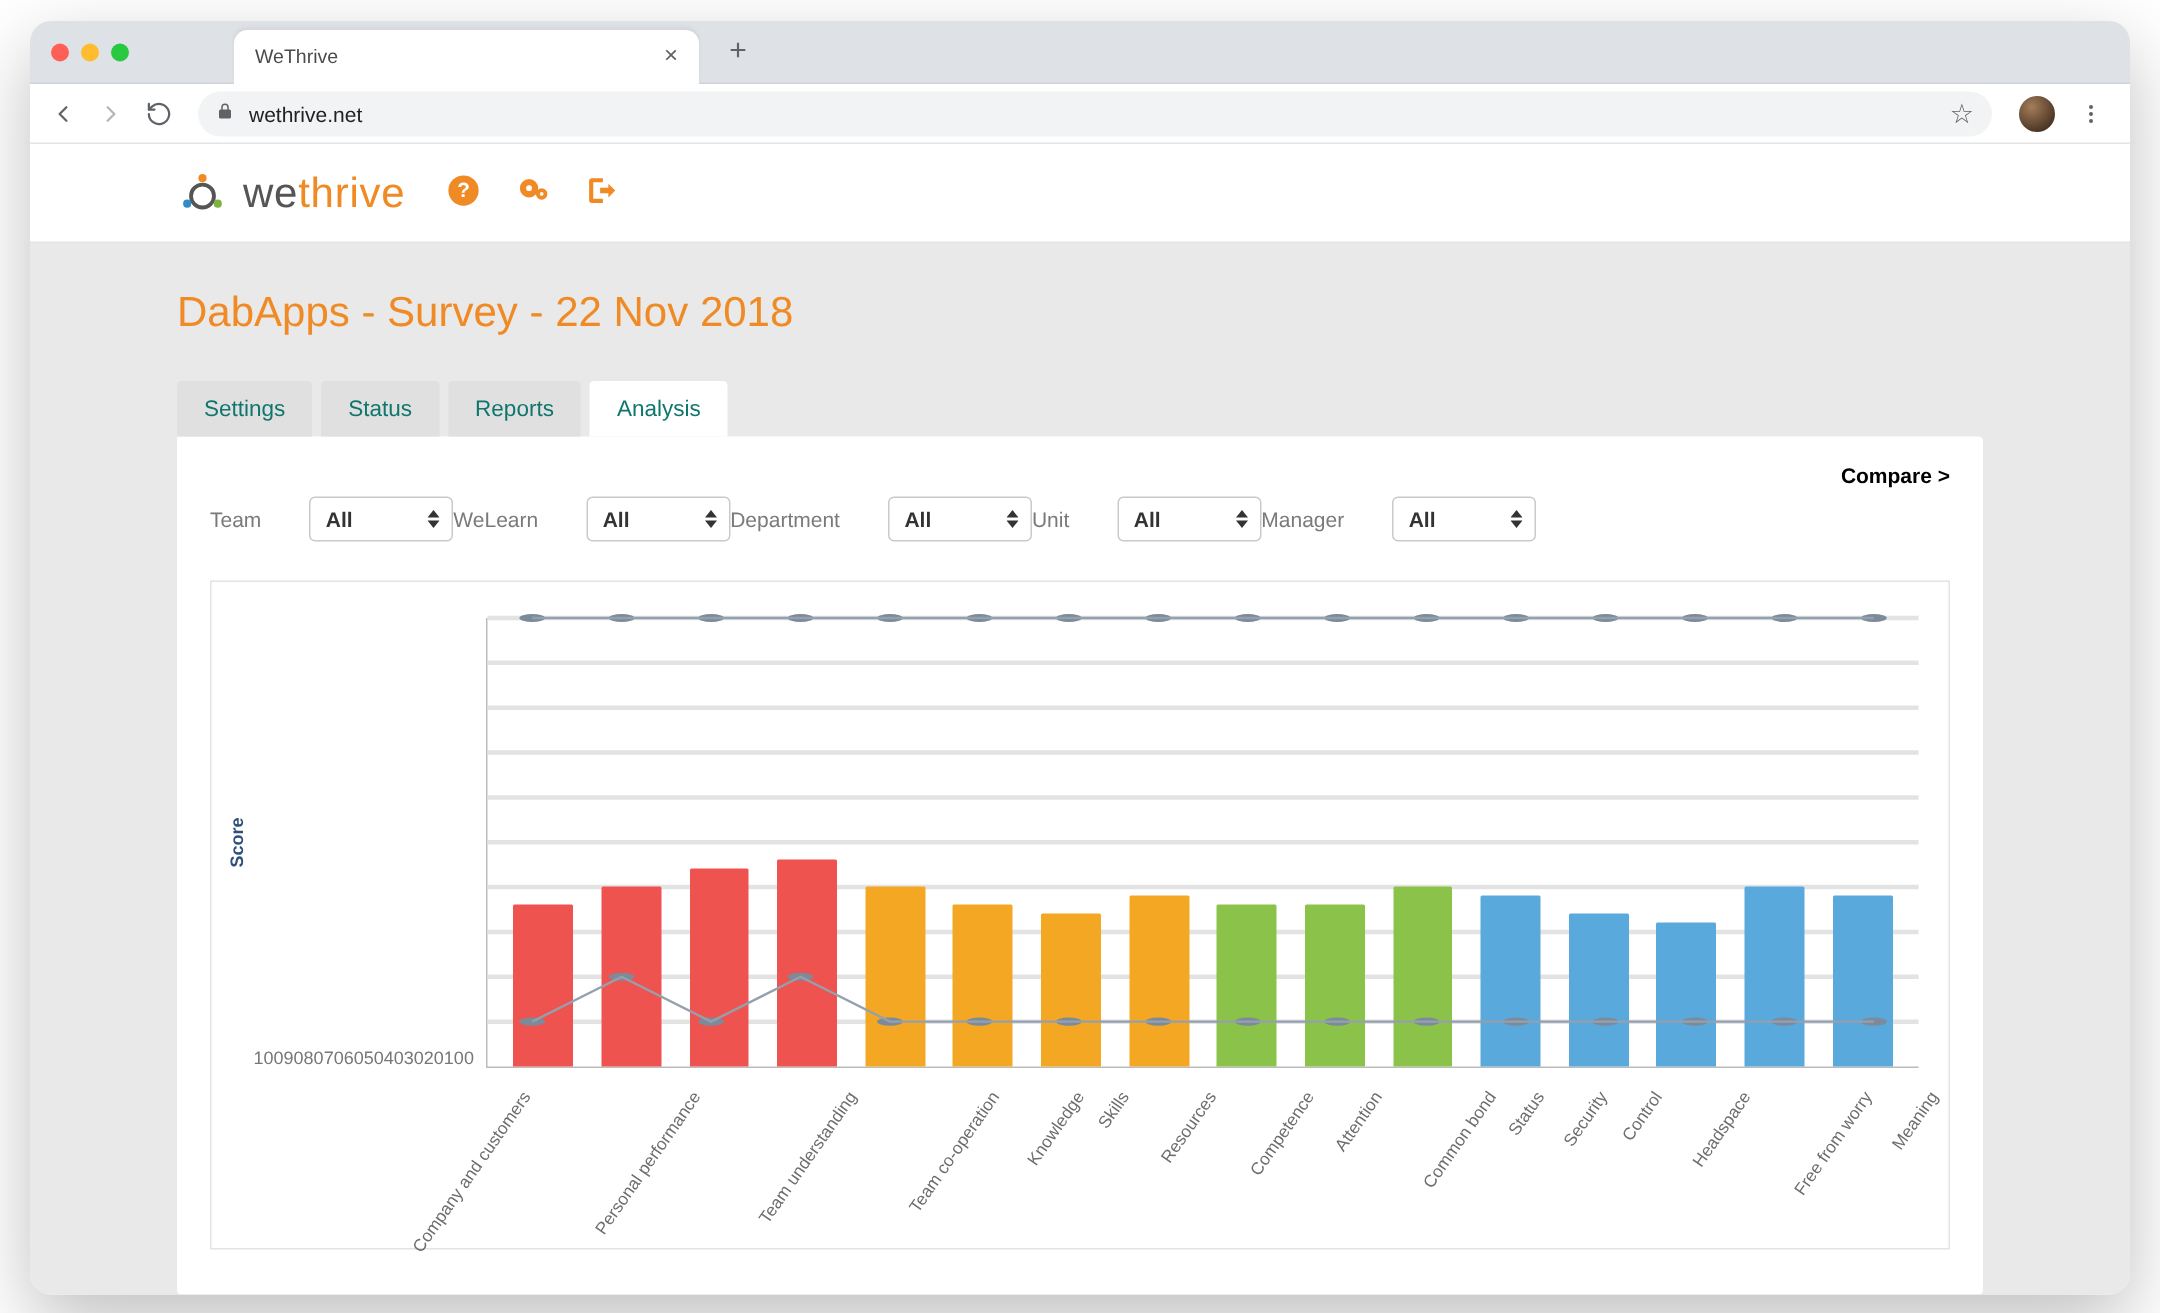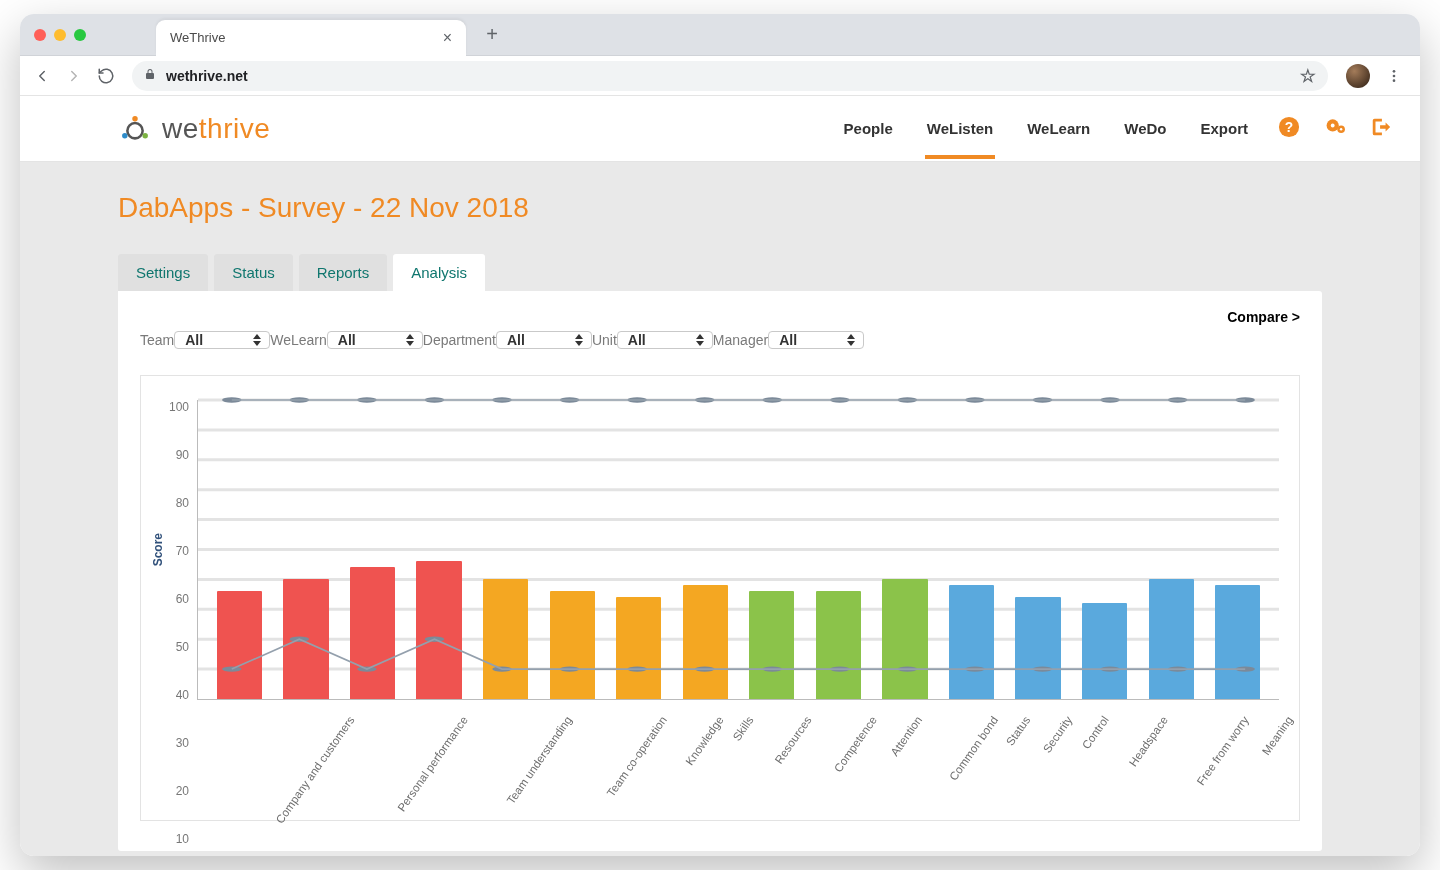--- a/index.html
+++ b/index.html
@@ -19,21 +19,21 @@
          box-shadow:0 -2px 3px rgba(0,0,0,.05); font-size:13px; color:#4b4b4b; }
   .tab .title { flex:1; }
   .tab .close { font-size:16px; color:#5f6368; cursor:pointer; }
   .new-tab { width:28px; height:28px; margin-left:12px; display:flex; align-items:center;
              justify-content:center; color:#5f6368; font-size:20px; cursor:pointer; }
   .toolbar { background:#fff; height:40px; display:flex; align-items:center; padding:0 10px 0 6px;
              border-bottom:1px solid #e4e4e4; }
   .tb-btn { width:32px; height:32px; display:flex; align-items:center; justify-content:center;
             color:#5f6368; cursor:pointer; border-radius:50%; }
   .omnibox { flex:1; margin:17px 10px; height:30px; background:#f1f3f4; border-radius:15px;
-             display:flex; align-items:center; padding:0 12px; color:#5f6368; font-size:14px;font-weight:bold; }
+             display:flex; align-items:center; padding:0 12px; color:#5f6368; font-size:14px; }
   .omnibox .lock { width:12px; margin-right:10px; color:#5f6368; }
   .omnibox .url  { flex:1; color:#202124; }
   .omnibox .star { font-size:18px; color:#5f6368; cursor:pointer; }
   .avatar { width:24px; height:24px; border-radius:50%; background:radial-gradient(circle at 35% 30%, #a47c5a, #2c1d12);
             margin:0 8px; }
   
   .chrome-top .tabstrip { border-bottom:1px solid #d0d3d8; }
 
   
   .page { background:#e9e9e9; min-height:760px; }
@@ -58,32 +58,32 @@
           font-size:15px; cursor:pointer; }
   .wtab.active { background:#fff; }
 
   .panel { background:#fff; border-radius:0 3px 3px 3px; padding:18px 22px 30px; }
   .compare { text-align:right; margin-bottom:6px; }
   .compare a { color:#000000; font-weight:700; font-size:14px; text-decoration:none; }
 
   .filters { display:flex; align-items:center; flex-wrap:wrap; margin-bottom:26px; }
   .flabel { color:#7a7a7a; font-size:14px; }
   .fselect { position:relative; display:inline-flex; align-items:center; border:1px solid #c9c9c9;
-             border-radius:4px; height:18px; padding:0 26px 0 10px; min-width:96px; background:#fff;
-             cursor:pointer; font-weight:600; font-size:14px; color:#333; }
+             border-radius:4px; height:30px; padding:0 26px 0 10px; min-width:96px; background:#fff;
+             cursor:pointer; font-weight:600; font-size:14px; color:#333;margin-left:32px; }
   .fselect .caret { position:absolute; right:8px; top:50%; transform:translateY(-50%);
                     line-height:0; color:#333; }
 
   .chart-wrap { border:1px solid #e3e3e3; padding:24px 20px 10px 10px; position:relative; }
   .chart { display:flex; }
   .ylabel { writing-mode:vertical-rl; transform:rotate(180deg); color:#30507a;
             font-size:12px; font-weight:700; align-self:center; margin-right:4px; }
-  .yaxis { display:flex; flex-direction:column; justify-content:space-between;
+  .yaxis { display:flex; flex-direction:row; justify-content:space-between;
            align-items:flex-end; padding-right:8px; font-size:12px; color:#777;
-           height:300px;gap:34px; }
+           height:300px; }
   .plot { position:relative; flex:1; height:300px; border-left:1px solid #bbb;
           border-bottom:1px solid #bbb; overflow:visible; }
   .bars { position:absolute; inset:0; display:flex; align-items:flex-end;
           justify-content:space-between; padding:0 8px; }
   .barcol { flex:1; display:flex; flex-direction:column; align-items:center;
             justify-content:flex-end; position:relative; height:100%; min-width:0; }
   .bar { width:68%; border-radius:1px 1px 0 0; }
   .red{background:#ef5350;} .orange{background:#f4a722;} .green{background:#8bc34a;}
   .blue{background:#5aa9dd;}
   .xlabels { display:flex; padding-left:62px; margin-top:10px; height:100px; }
@@ -161,27 +161,20 @@
             <circle cx="20" cy="8" r="3.2" fill="#f08a24"></circle>
             <circle cx="8" cy="28" r="3.2" fill="#2e8cc9"></circle>
             <circle cx="32" cy="28" r="3.2" fill="#7cb342"></circle>
           </svg>
         </span>
         <span class="logo-text">
           <span>we</span><span class="accent">thrive</span>
         </span>
       </div>
 
-      <nav class="main-nav" id="main-nav">
-          <span class="nav-link">People</span>
-          <span class="nav-link active">WeListen</span>
-          <span class="nav-link">WeLearn</span>
-          <span class="nav-link">WeDo</span>
-          <span class="nav-link">Export</span>
-        </nav>
       <div class="nav-icons">
         <span class="nav-icon">
           <svg width="22" height="22" viewBox="0 0 24 24" fill="#f08a24">
               <circle cx="12" cy="12" r="11"></circle>
               <text x="12" y="17" text-anchor="middle" font-size="15" font-weight="700" fill="#fff">?</text>
             </svg>
         </span>
         <span class="nav-icon">
           <svg width="26" height="22" viewBox="0 0 34 24" fill="#f08a24">
             <g transform="translate(6 2)">

